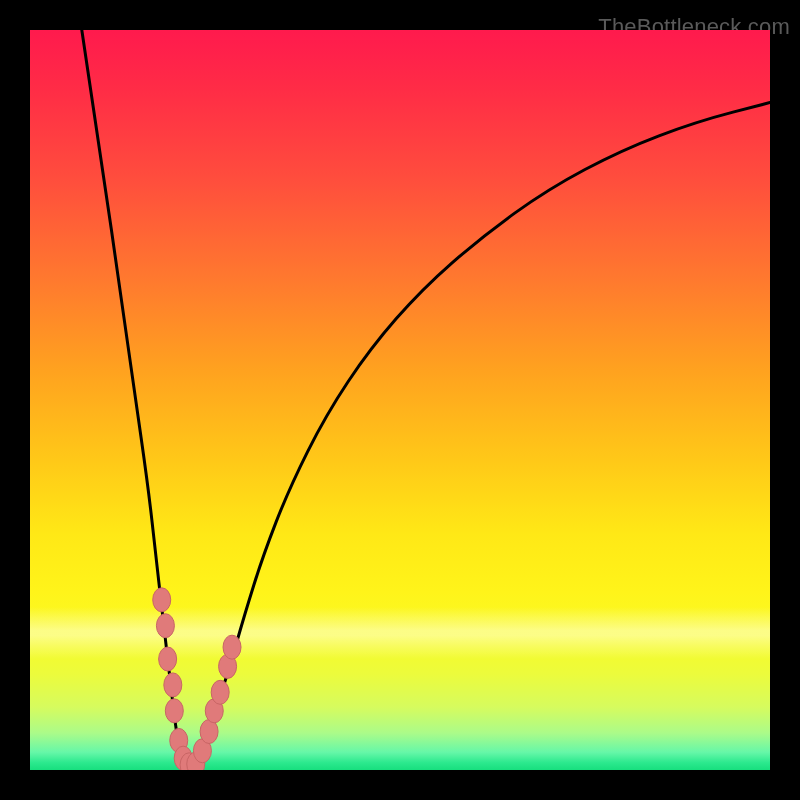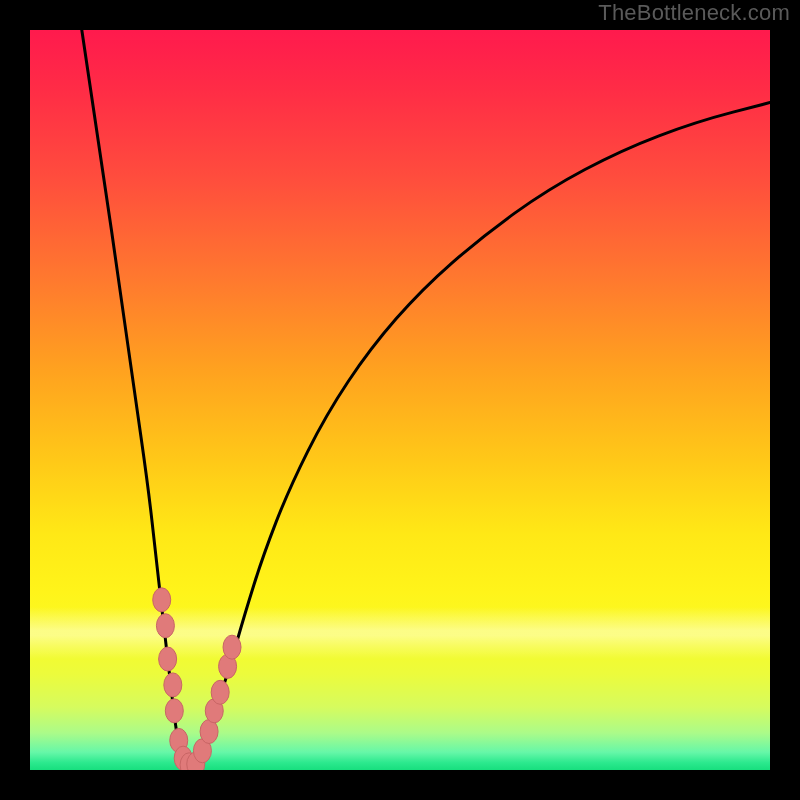--- a/index.html
+++ b/index.html
@@ -70,21 +70,21 @@
   svg.curve-layer {
     position: absolute;
     left: 0;
     top: 0;
     width: 100%;
     height: 100%;
     overflow: visible;
   }
   .watermark {
     position: absolute;
-    top: 0;
+    top: 14px;
     right: 10px;
     color: #5a5a5a;
     font-size: 22px;
     letter-spacing: 0.2px;
     font-weight: 500;
     user-select: none;
   }
 </style>
 </head>
 <body>

